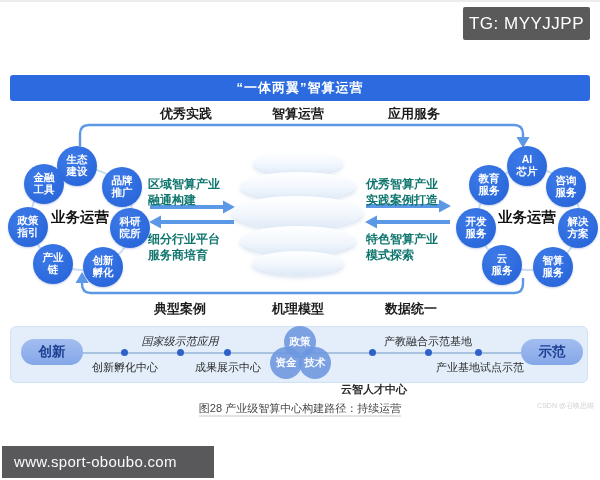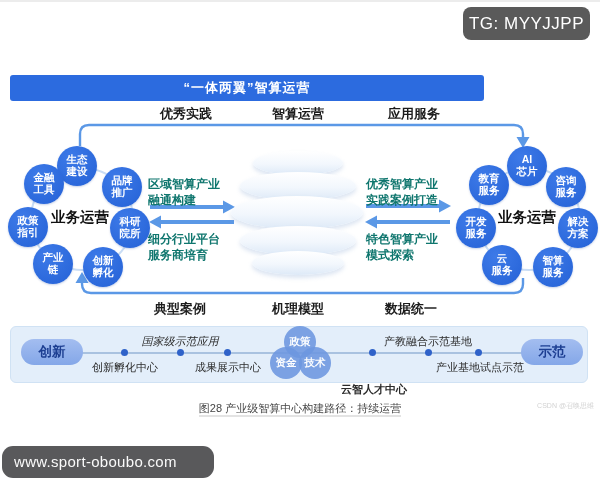--- a/index.html
+++ b/index.html
@@ -1,27 +1,27 @@
 <!DOCTYPE html>
 <html><head>
 <meta charset="utf-8">
 <style>
   html,body{margin:0;padding:0;background:#fff;}
   #stage{position:relative;width:600px;height:480px;background:#fff;overflow:hidden;
          font-family:"Liberation Sans","DejaVu Sans",sans-serif;}
   .abs{position:absolute;}
   .topstrip{left:0;top:0;width:600px;height:2px;background:#ececec;}
   
-  .tg-badge{left:463px;top:7px;width:127px;height:33px;background:#5a5a5a;border-radius:8px;
+  .tg-badge{left:463px;top:7px;width:127px;height:33px;background:#5a5a5a;border-radius:2px;
             color:#fff;font-size:17px;display:flex;align-items:center;justify-content:center;letter-spacing:.5px;}
   .site-bar{left:2px;top:446px;width:212px;height:32px;background:#59595b;color:#fafafa;
-            font-size:15px;line-height:32px;padding-left:12px;box-sizing:border-box;letter-spacing:.3px;border-radius:11px;}
+            font-size:15px;line-height:32px;padding-left:12px;box-sizing:border-box;letter-spacing:.3px;}
   .watermark{right:6px;top:401px;font-size:7px;color:#d2d2d2;}
   
-  .banner{left:10px;top:75px;width:474px;height:26px;background:#2c6bdf;border-radius:3px;
+  .banner{left:10px;top:75px;width:580px;height:26px;background:#2c6bdf;border-radius:3px;
           color:#fff;font-size:13px;font-weight:bold;display:flex;align-items:center;justify-content:center;letter-spacing:1px;}
   
   .flow-label{width:64px;text-align:center;font-size:13px;font-weight:bold;color:#1c1c1c;}
   
   .ring{width:100px;height:100px;border:2px solid #c9ddf5;border-radius:50%;}
   .bubble{width:40px;height:40px;border-radius:50%;color:#fff;font-size:10.5px;font-weight:bold;
           background:radial-gradient(circle at 35% 28%,#3d7ae8,#2461d6);
           display:flex;align-items:center;justify-content:center;text-align:center;
           white-space:pre-line;line-height:1.12;box-shadow:0 1px 2px rgba(30,70,160,.25);}
   .cluster-label{width:90px;text-align:center;font-size:14.5px;font-weight:bold;color:#111;}

